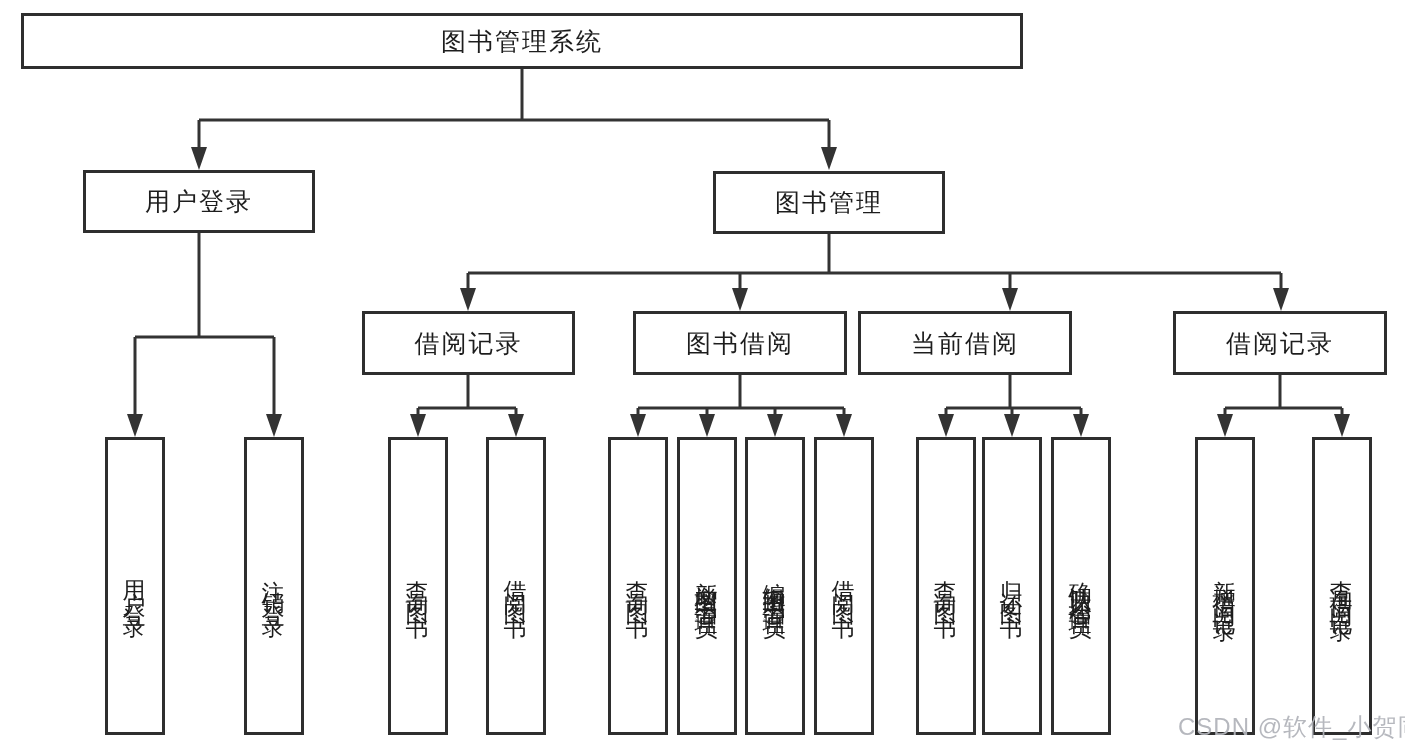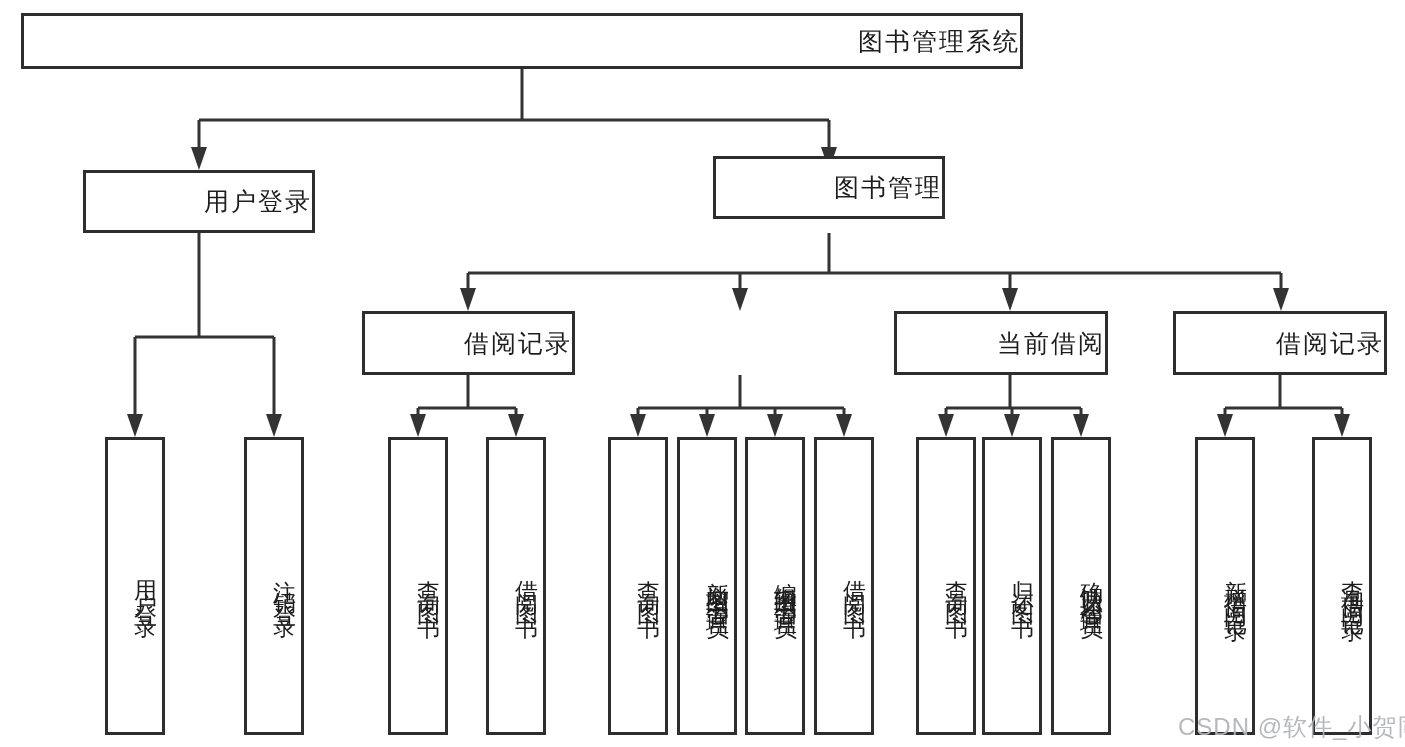--- a/index.html
+++ b/index.html
@@ -21,21 +21,21 @@
     top: 0;
     z-index: 1;
   }
   .box {
     position: absolute;
     box-sizing: border-box;
     background: #ffffff;
     border: 3px solid #2e2e2e;
     display: flex;
     align-items: center;
-    justify-content: flex-end;
+    justify-content: center;
     color: #1d1d1d;
     z-index: 2;
   }
   .hlabel {
     font-size: 25px;
     letter-spacing: 2px;
     white-space: nowrap;
   }
   .vtext {
     writing-mode: vertical-rl;
@@ -129,28 +129,31 @@
     </g>
   </svg>
 
   <div class="box" style="left:21px; top:13px; width:1002px; height:56px">
     <span class="hlabel">图书管理系统</span>
   </div>
 
   <div class="box" style="left:83px; top:170px; width:232px; height:63px">
     <span class="hlabel">用户登录</span>
   </div>
-  <div class="box" style="left:713px; top:156px; width:232px; height:63px">
+  <div class="box" style="left:713px; top:171px; width:232px; height:63px">
     <span class="hlabel">图书管理</span>
   </div>
 
   <div class="box" style="left:362px; top:311px; width:213px; height:64px">
     <span class="hlabel">借阅记录</span>
   </div>
-  <div class="box" style="left:894px; top:311px; width:214px; height:64px">
+  <div class="box" style="left:633px; top:311px; width:214px; height:64px">
+    <span class="hlabel">图书借阅</span>
+  </div>
+  <div class="box" style="left:858px; top:311px; width:214px; height:64px">
     <span class="hlabel">当前借阅</span>
   </div>
   <div class="box" style="left:1173px; top:311px; width:214px; height:64px">
     <span class="hlabel">借阅记录</span>
   </div>
 
   <div class="box" style="left:105px; top:437px; width:60px; height:298px">
     <span class="vtext v-short">用户登录</span>
   </div>
   <div class="box" style="left:244px; top:437px; width:60px; height:298px">

